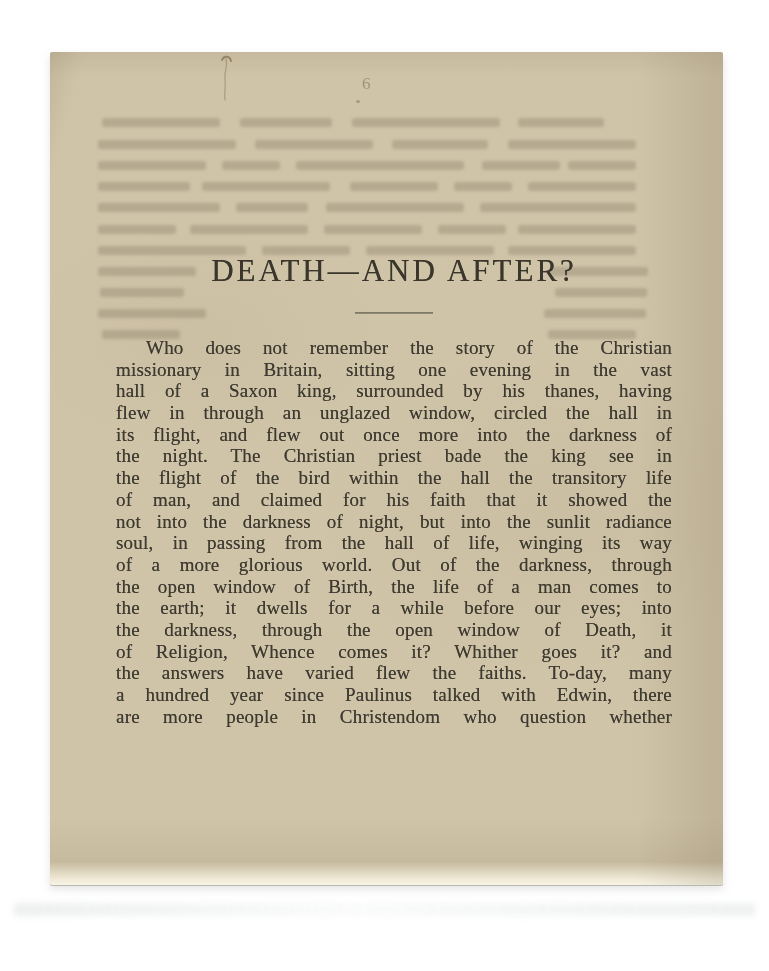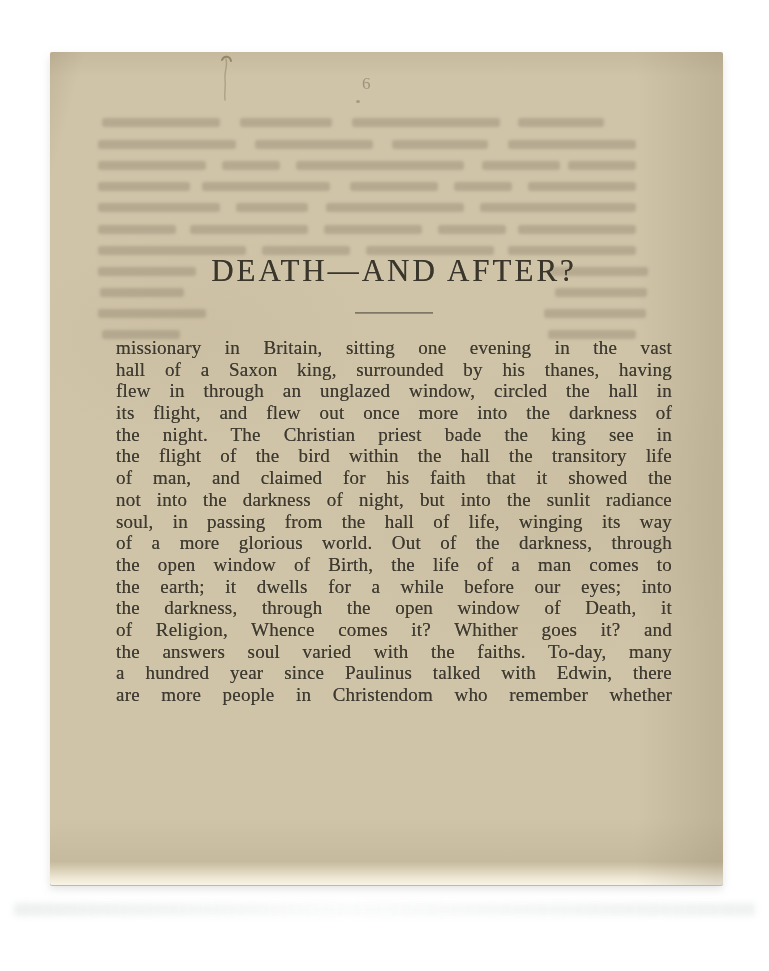--- a/index.html
+++ b/index.html
@@ -128,35 +128,36 @@
     <path d="M13,6 C15,13 11,19 12,26 C13,34 11,40 12,47" fill="none" stroke="#7d7050" stroke-width="1.4" stroke-linecap="round" opacity="0.55"></path>
   </svg>
 
   <div class="ghost-digit">6</div>
   <div class="ghost-speck"></div>
 
   <div class="page-content">
     <h1 class="doc-title">DEATH—AND AFTER?</h1>
     <div class="title-rule"></div>
     <div class="body-paragraph">
+        <div class="pline first">Who does not remember the story of the Christian</div>
         <div class="pline">missionary in Britain, sitting one evening in the vast</div>
         <div class="pline">hall of a Saxon king, surrounded by his thanes, having</div>
         <div class="pline">flew in through an unglazed window, circled the hall in</div>
         <div class="pline">its flight, and flew out once more into the darkness of</div>
         <div class="pline">the night. The Christian priest bade the king see in</div>
         <div class="pline">the flight of the bird within the hall the transitory life</div>
         <div class="pline">of man, and claimed for his faith that it showed the</div>
         <div class="pline">not into the darkness of night, but into the sunlit radiance</div>
         <div class="pline">soul, in passing from the hall of life, winging its way</div>
         <div class="pline">of a more glorious world. Out of the darkness, through</div>
         <div class="pline">the open window of Birth, the life of a man comes to</div>
         <div class="pline">the earth; it dwells for a while before our eyes; into</div>
         <div class="pline">the darkness, through the open window of Death, it</div>
         <div class="pline">of Religion, Whence comes it? Whither goes it? and</div>
-        <div class="pline">the answers soul varied with the faiths. To-day, many</div>
+        <div class="pline">the answers have varied flew the faiths. To-day, many</div>
         <div class="pline">a hundred year since Paulinus talked with Edwin, there</div>
-        <div class="pline">are more people in Christendom who remember whether</div>
+        <div class="pline">are more people in Christendom who question whether</div>
       </div>
   </div>
 
 </div>
 
 <div class="scan-shadow-band"></div>
 
 </body></html>

